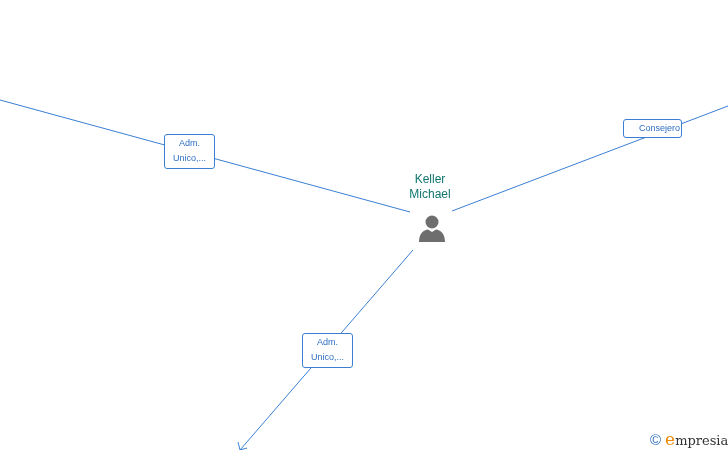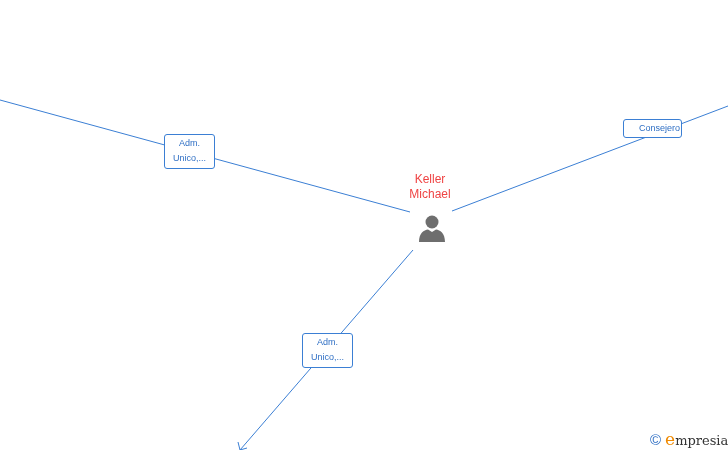--- a/index.html
+++ b/index.html
@@ -1,20 +1,20 @@
 <!DOCTYPE html>
 <html><head>
 <meta charset="utf-8">
 <style>
   html, body { margin:0; padding:0; background:#ffffff; }
   body { width:728px; height:450px; position:relative; overflow:hidden;
          font-family:"Liberation Sans", sans-serif; }
   svg.edges { position:absolute; left:0; top:0; width:728px; height:450px; }
   .center-name { position:absolute; left:390px; top:172px; width:80px; text-align:center;
-                 font-size:12px; line-height:15px; color:#ef4444; }
+                 font-size:12px; line-height:15px; color:#0f766e; }
   .person-icon { position:absolute; left:417px; top:213px; width:30px; height:30px; }
   .role-label { position:absolute; background:#fff; border:1px solid #3b7fd4; border-radius:3px;
                 color:#2f6fc4; font-size:9px; line-height:15px; text-align:center;
                 box-sizing:border-box; padding:1px 3px; cursor:pointer; }
   .footer { position:absolute; left:650px; top:430px; height:18px; display:flex; align-items:center; }
   .copyright { font-size:15px; color:#2f6fc4; margin-right:4px; line-height:15px; }
   .brand { font-family:"DejaVu Serif", serif; font-size:13px; color:#333; }
   .brand .e { color:#f08a00; font-size:17px; }
 </style>
 </head>

